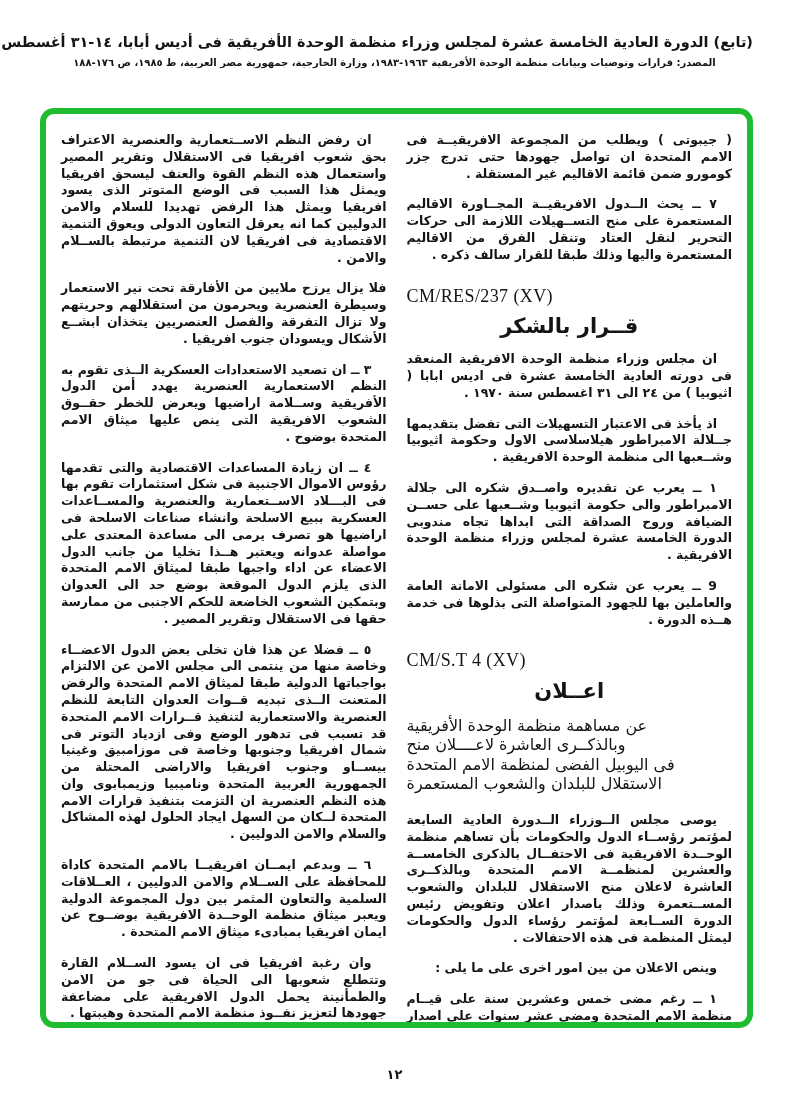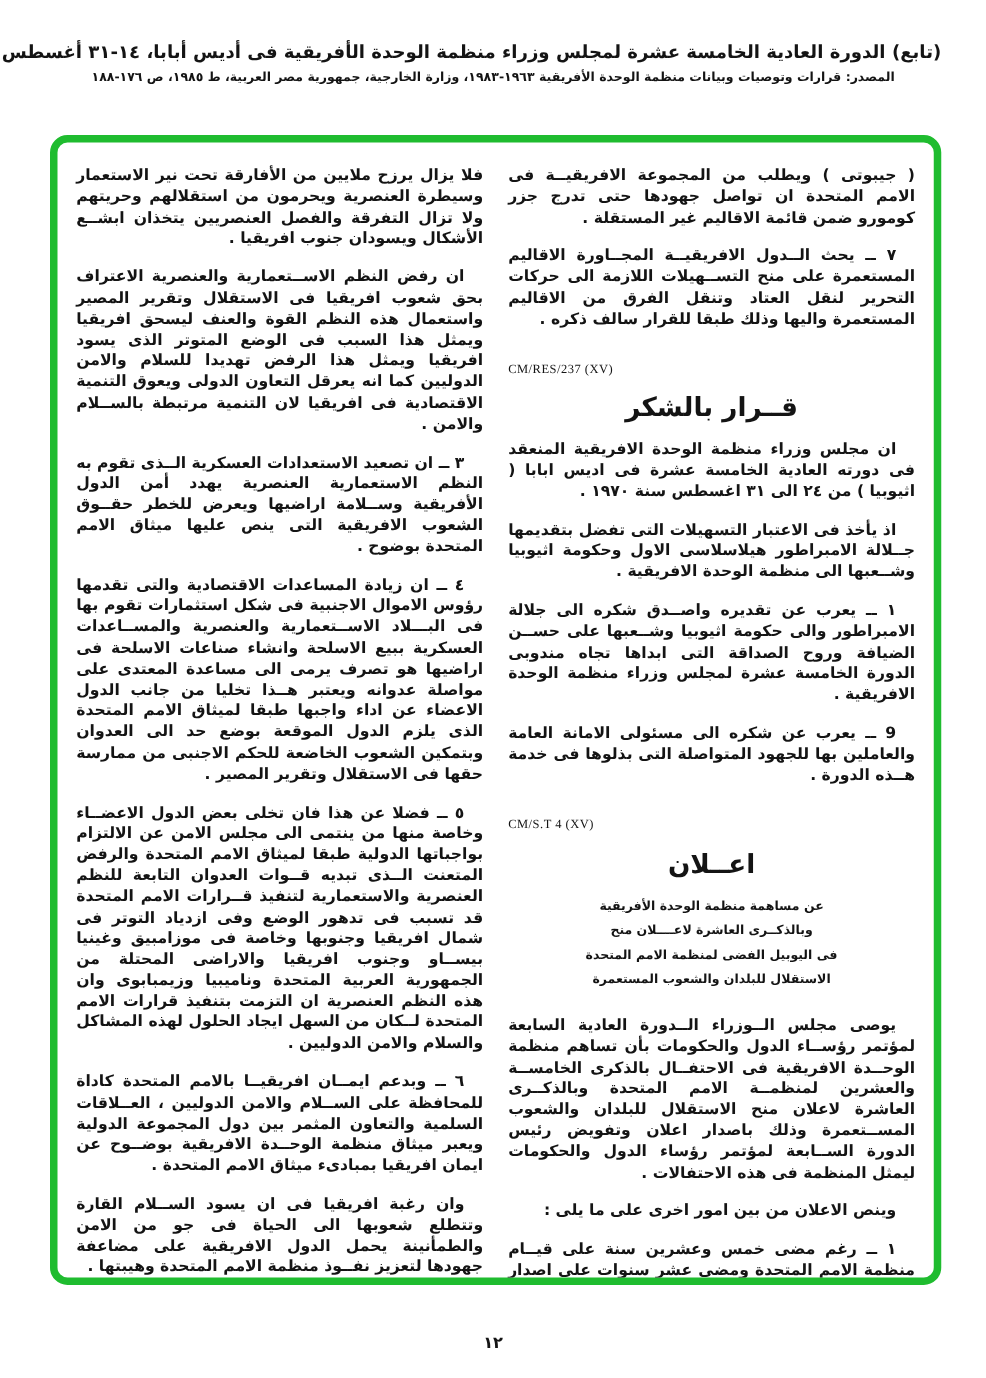--- a/index.html
+++ b/index.html
@@ -59,35 +59,35 @@
     font-weight: bold;
   }
   .col p.para { margin: 0 0 14px 0; }
   .col p.indent { text-indent: 15px; }
 
   .ref {
     direction: ltr;
     text-align: left;
     font-family: "Liberation Serif", "DejaVu Serif", serif;
     font-weight: normal;
-    font-size: 10px;
+    font-size: 18px;
     letter-spacing: 0.4px;
     margin: 24px 0 14px 0;
   }
   .heading {
     text-align: center;
     font-size: 21px;
     font-weight: bold;
     margin: 14px 0 16px 0;
     text-indent: 0;
   }
   .subtitle {
-    text-align: center;
-    font-weight: bold;
-    font-size: 10px;
+    text-align: left;
+    font-weight: normal;
+    font-size: 16px;
     line-height: 19.5px;
     margin: 0 0 18px 0;
   }
 
   
   .footer-page-number {
     position: absolute;
     bottom: 20px; left: 0; right: 0;
     text-align: center;
     font-size: 13px;
@@ -121,22 +121,22 @@
         <div>وبالذكــرى العاشرة لاعــــلان منح</div>
         <div>فى اليوبيل الفضى لمنظمة الامم المتحدة</div>
         <div>الاستقلال للبلدان والشعوب المستعمرة</div>
       </div>
       <p class="para indent">يوصى مجلس الــوزراء الــدورة العادية السابعة لمؤتمر رؤســاء الدول والحكومات بأن تساهم منظمة الوحــدة الافريقية فى الاحتفــال بالذكرى الخامســة والعشرين لمنظمــة الامم المتحدة وبالذكــرى العاشرة لاعلان منح الاستقلال للبلدان والشعوب المســتعمرة وذلك باصدار اعلان وتفويض رئيس الدورة الســابعة لمؤتمر رؤساء الدول والحكومات ليمثل المنظمة فى هذه الاحتفالات .</p>
       <p class="para indent">وينص الاعلان من بين امور اخرى على ما يلى :</p>
       <p class="para indent">١ ــ رغم مضى خمس وعشرين سنة على قيــام منظمة الامم المتحدة ومضى عشر سنوات على اصدار اعــلان منح الاستقلال للبلدان والشــعوب المستعمرة</p>
     </section>
 
     <section class="col">
+      <p class="para indent">ان رفض النظم الاســتعمارية والعنصرية الاعتراف بحق شعوب افريقيا فى الاستقلال وتقرير المصير واستعمال هذه النظم القوة والعنف ليسحق افريقيا ويمثل هذا السبب فى الوضع المتوتر الذى يسود افريقيا ويمثل هذا الرفض تهديدا للسلام والامن الدوليين كما انه يعرقل التعاون الدولى ويعوق التنمية الاقتصادية فى افريقيا لان التنمية مرتبطة بالســلام والامن .</p>
       <p class="para">فلا يزال يرزح ملايين من الأفارقة تحت نير الاستعمار وسيطرة العنصرية ويحرمون من استقلالهم وحريتهم ولا تزال التفرقة والفصل العنصريين يتخذان ابشــع الأشكال ويسودان جنوب افريقيا .</p>
-      <p class="para indent">ان رفض النظم الاســتعمارية والعنصرية الاعتراف بحق شعوب افريقيا فى الاستقلال وتقرير المصير واستعمال هذه النظم القوة والعنف ليسحق افريقيا ويمثل هذا السبب فى الوضع المتوتر الذى يسود افريقيا ويمثل هذا الرفض تهديدا للسلام والامن الدوليين كما انه يعرقل التعاون الدولى ويعوق التنمية الاقتصادية فى افريقيا لان التنمية مرتبطة بالســلام والامن .</p>
       <p class="para indent">٣ ــ ان تصعيد الاستعدادات العسكرية الــذى تقوم به النظم الاستعمارية العنصرية يهدد أمن الدول الأفريقية وســلامة اراضيها ويعرض للخطر حقــوق الشعوب الافريقية التى ينص عليها ميثاق الامم المتحدة بوضوح .</p>
       <p class="para indent">٤ ــ ان زيادة المساعدات الاقتصادية والتى تقدمها رؤوس الاموال الاجنبية فى شكل استثمارات تقوم بها فى البـــلاد الاســتعمارية والعنصرية والمســاعدات العسكرية ببيع الاسلحة وانشاء صناعات الاسلحة فى اراضيها هو تصرف يرمى الى مساعدة المعتدى على مواصلة عدوانه ويعتبر هــذا تخليا من جانب الدول الاعضاء عن اداء واجبها طبقا لميثاق الامم المتحدة الذى يلزم الدول الموقعة بوضع حد الى العدوان وبتمكين الشعوب الخاضعة للحكم الاجنبى من ممارسة حقها فى الاستقلال وتقرير المصير .</p>
       <p class="para indent">٥ ــ فضلا عن هذا فان تخلى بعض الدول الاعضــاء وخاصة منها من ينتمى الى مجلس الامن عن الالتزام بواجباتها الدولية طبقا لميثاق الامم المتحدة والرفض المتعنت الــذى تبديه قــوات العدوان التابعة للنظم العنصرية والاستعمارية لتنفيذ قــرارات الامم المتحدة قد تسبب فى تدهور الوضع وفى ازدياد التوتر فى شمال افريقيا وجنوبها وخاصة فى موزامبيق وغينيا بيســاو وجنوب افريقيا والاراضى المحتلة من الجمهورية العربية المتحدة وناميبيا وزيمبابوى وان هذه النظم العنصرية ان التزمت بتنفيذ قرارات الامم المتحدة لــكان من السهل ايجاد الحلول لهذه المشاكل والسلام والامن الدوليين .</p>
       <p class="para indent">٦ ــ وبدعم ايمــان افريقيــا بالامم المتحدة كاداة للمحافظة على الســلام والامن الدوليين ، العــلاقات السلمية والتعاون المثمر بين دول المجموعة الدولية ويعبر ميثاق منظمة الوحــدة الافريقية بوضــوح عن ايمان افريقيا بمبادىء ميثاق الامم المتحدة .</p>
       <p class="para indent">وان رغبة افريقيا فى ان يسود الســلام القارة وتتطلع شعوبها الى الحياة فى جو من الامن والطمأنينة يحمل الدول الافريقية على مضاعفة جهودها لتعزيز نفــوذ منظمة الامم المتحدة وهيبتها .</p>
     </section>
 
   </div>
 </main>
 

